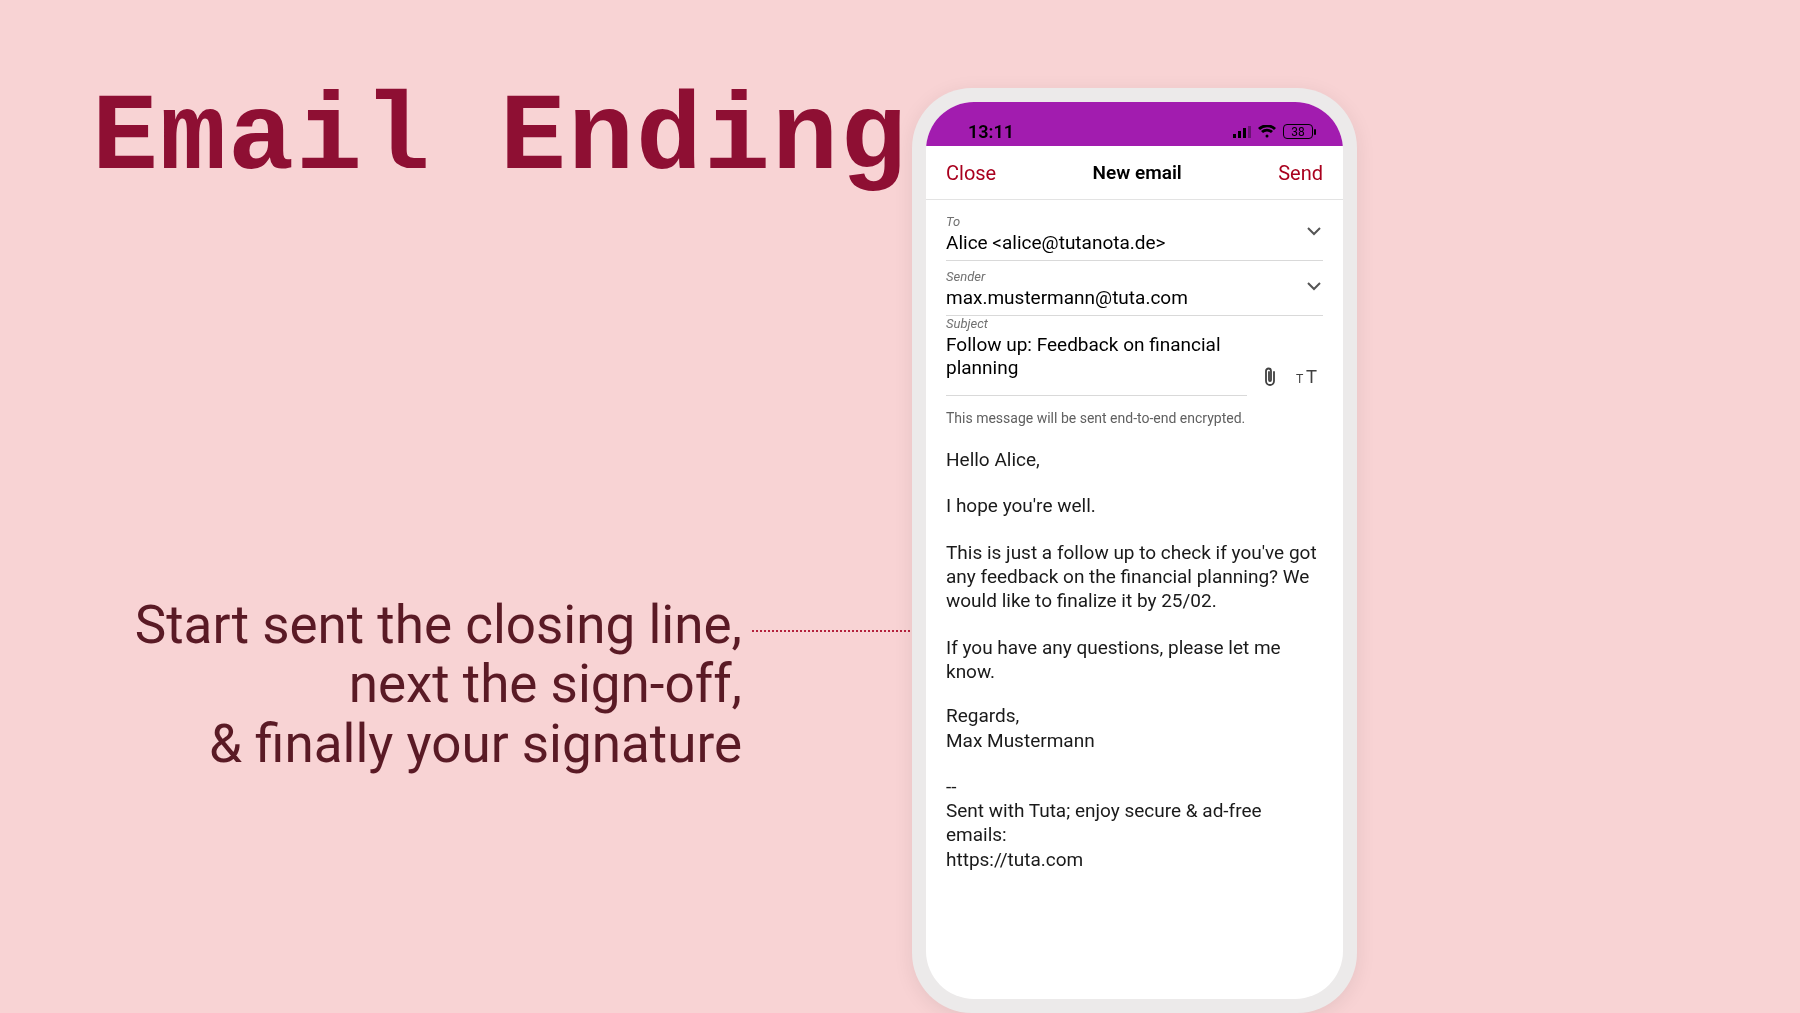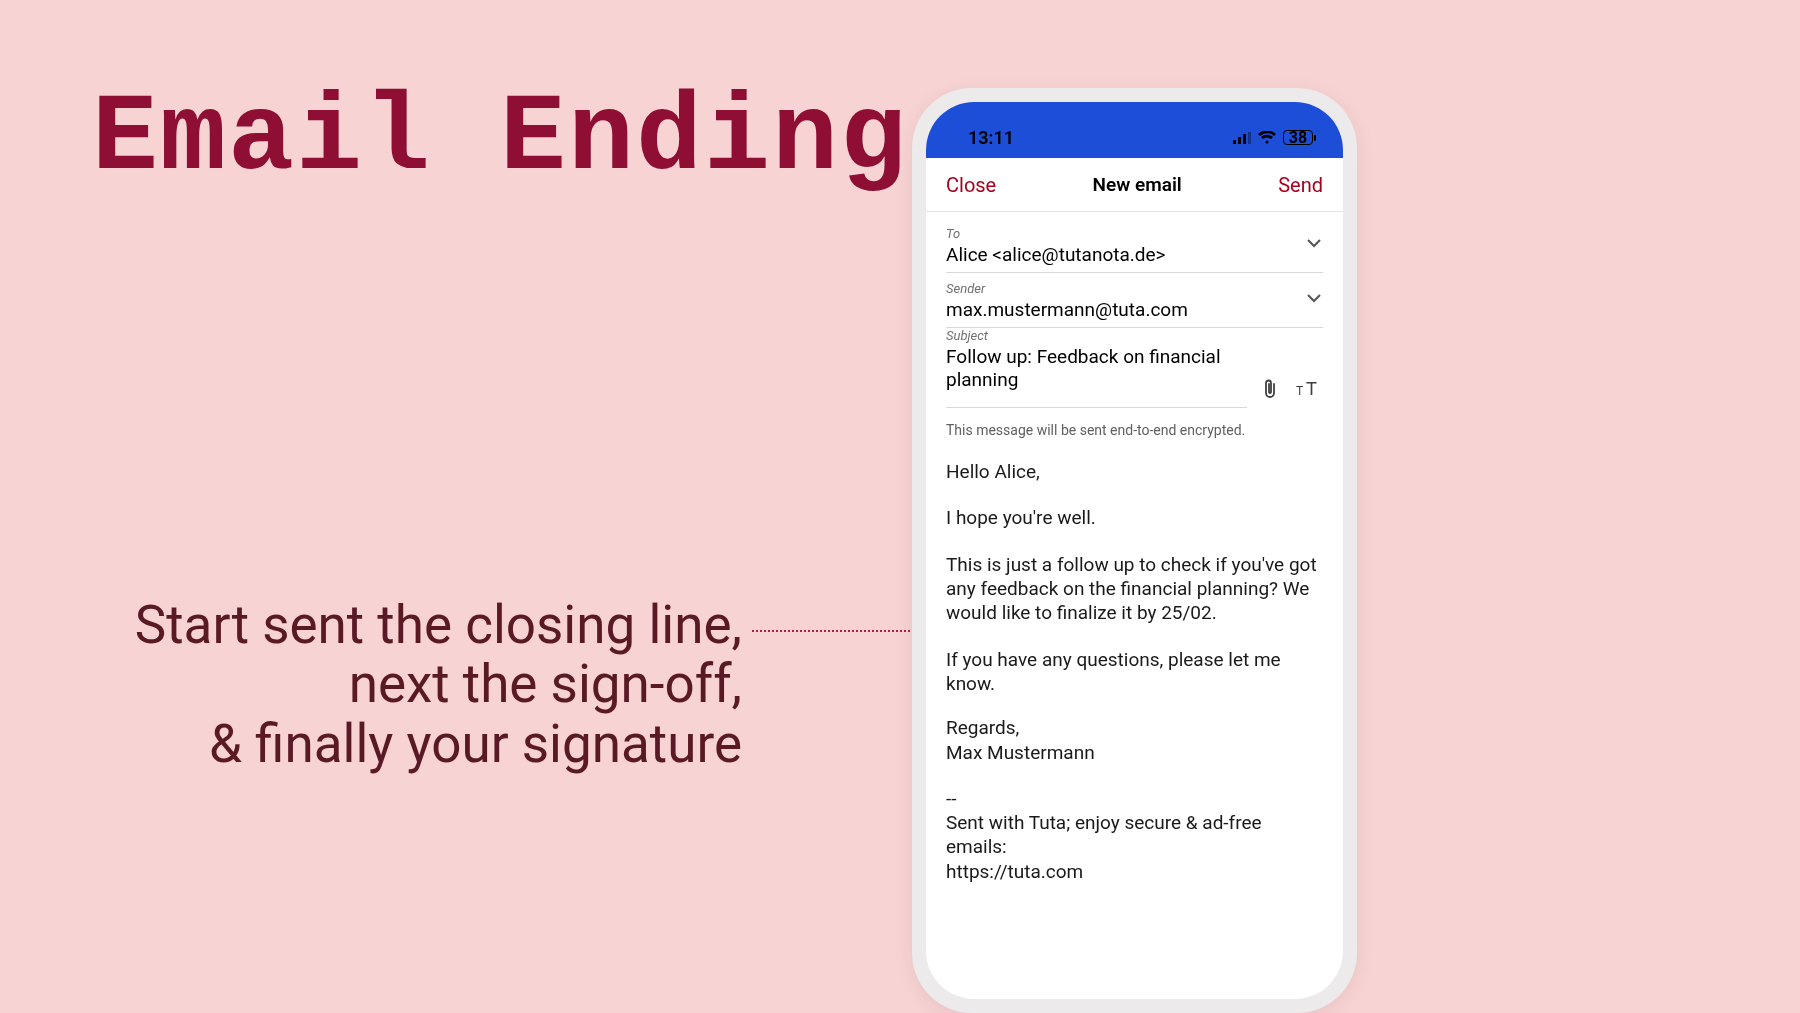--- a/index.html
+++ b/index.html
@@ -54,38 +54,38 @@
     height: 100%;
     background: #fff;
     border-radius: 48px;
     overflow: hidden;
     display: flex;
     flex-direction: column;
   }
 
   
   .statusbar {
-    height: 56px;
-    background: #1d4ed8;
+    height: 44px;
+    background: #a21caf;
     display: flex;
     align-items: center;
     justify-content: space-between;
     padding: 15px 30px 0 42px;
     font-size: 18px;
     font-weight: 600;
     color: #000;
   }
   .status-icons { display: flex; align-items: center; gap: 7px; }
   .battery {
     width: 30px; height: 15px;
     border: 1.5px solid #000;
     border-radius: 4px;
     position: relative;
     display: flex; align-items: center; justify-content: center;
-    font-size: 16px; font-weight: 700;
+    font-size: 12px; font-weight: 400;
   }
   .battery::after {
     content: "";
     position: absolute; right: -4px; top: 4px;
     width: 2.5px; height: 6px;
     background: #000; border-radius: 1px;
   }
 
   
   .header {

